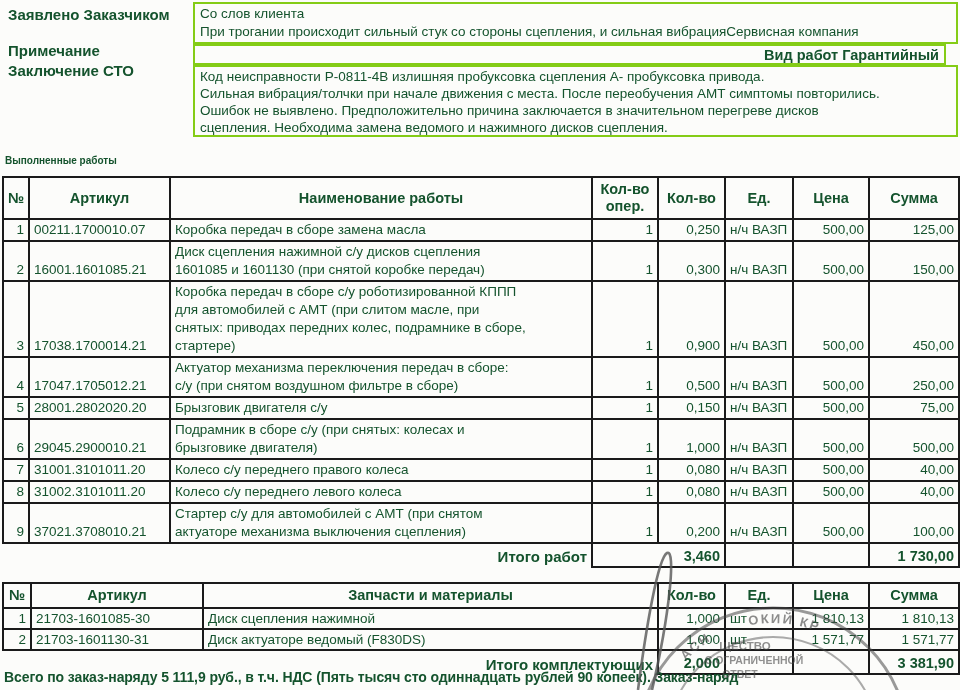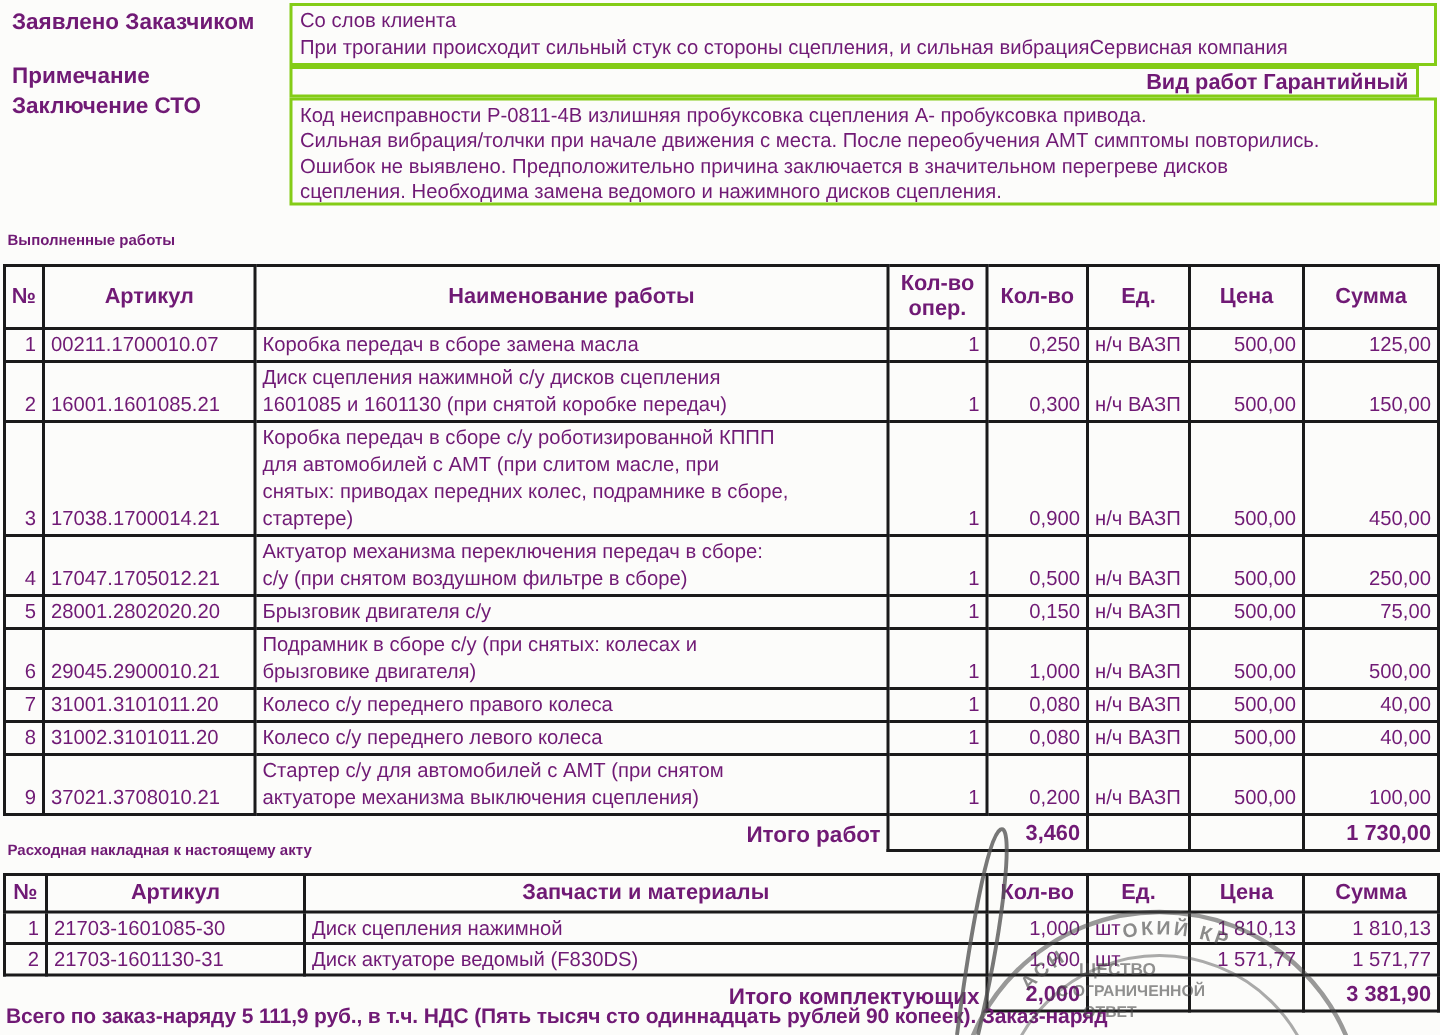--- a/index.html
+++ b/index.html
@@ -2,21 +2,21 @@
 <html lang="ru"><head>
 <meta charset="utf-8">
 <style>
   html,body{margin:0;padding:0;}
   .page{
     position:relative;
     width:960px;height:690px;
     background:#fcfcfa;
     overflow:hidden;
     font-family:"Liberation Sans", sans-serif;
-    color:#701a75;
+    color:#14532d;
   }
   .pre{white-space:pre-line;}
   .lbl{position:absolute;left:8px;font-weight:bold;font-size:15px;line-height:18px;}
   .lbl1{top:6px;}
   .lbl2{top:42px;}
   .lbl3{top:62px;}
   .box{
     position:absolute;left:193px;right:2px;
     border:2px solid #84cc16;
     font-size:13.5px;line-height:18px;
@@ -223,21 +223,20 @@
       <tr class="total-row">
         <td class="tl" colspan="3">Итого работ</td>
         <td class="tn" colspan="2">3,460</td>
         <td></td>
         <td></td>
         <td class="tn">1 730,00</td>
       </tr>
     </tbody>
   </table>
 
-  <div class="sec-title parts-title">Расходная накладная к настоящему акту</div>
   <table class="doc parts">
     <colgroup>
       <col style="width:28px">
         <col style="width:172px">
         <col style="width:455px">
         <col style="width:67px">
       <col style="width:68px">
         <col style="width:76px">
         <col style="width:90px">
     </colgroup>

